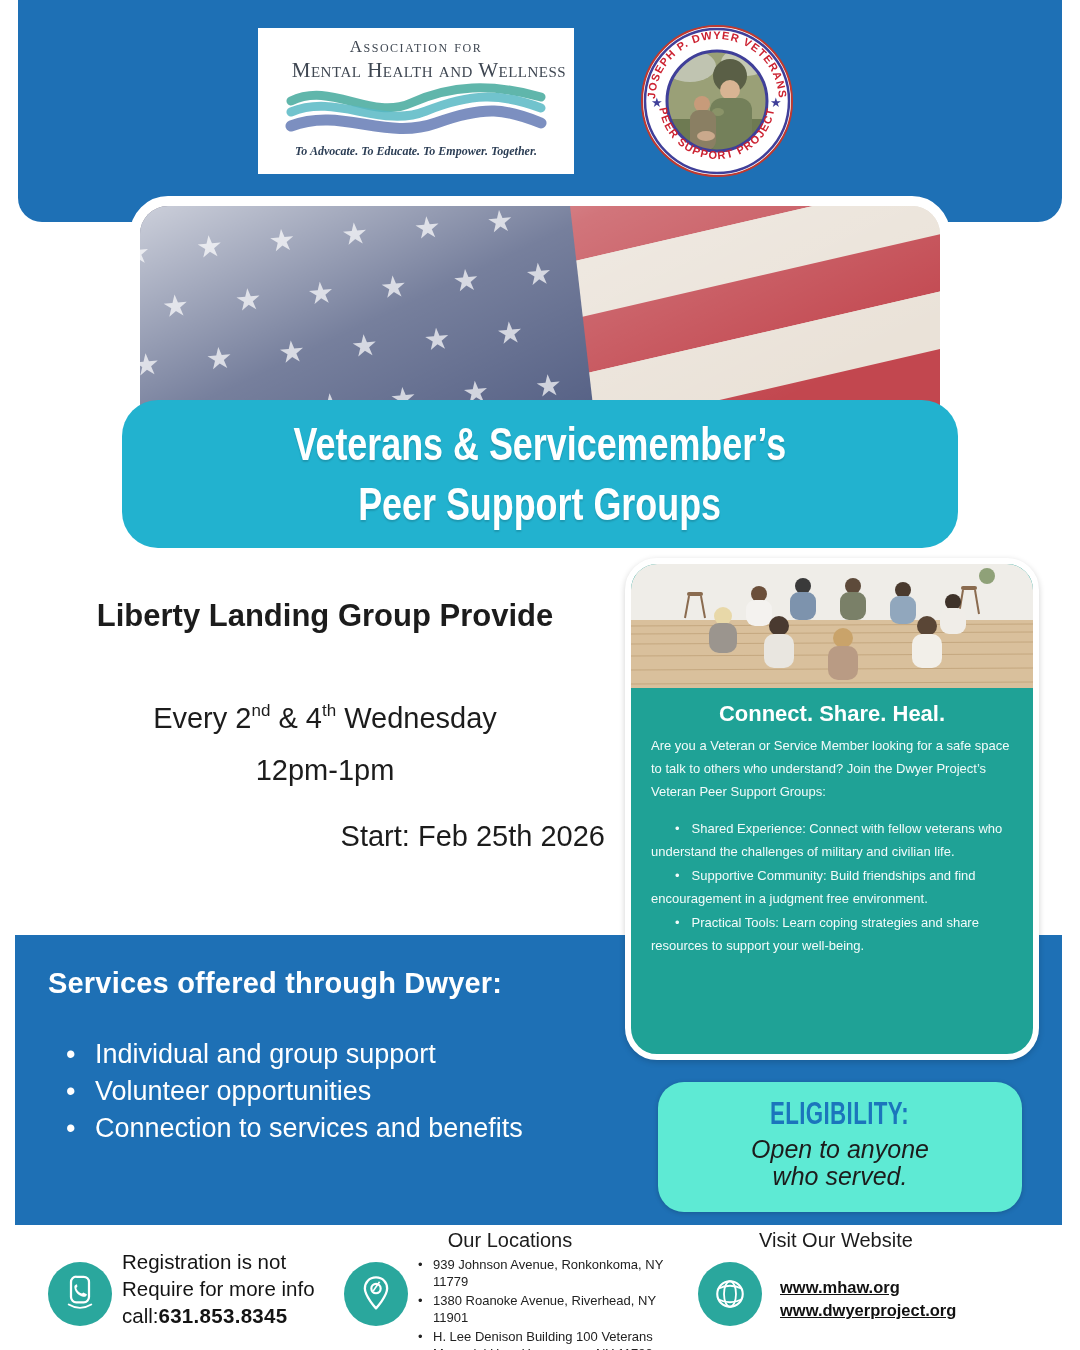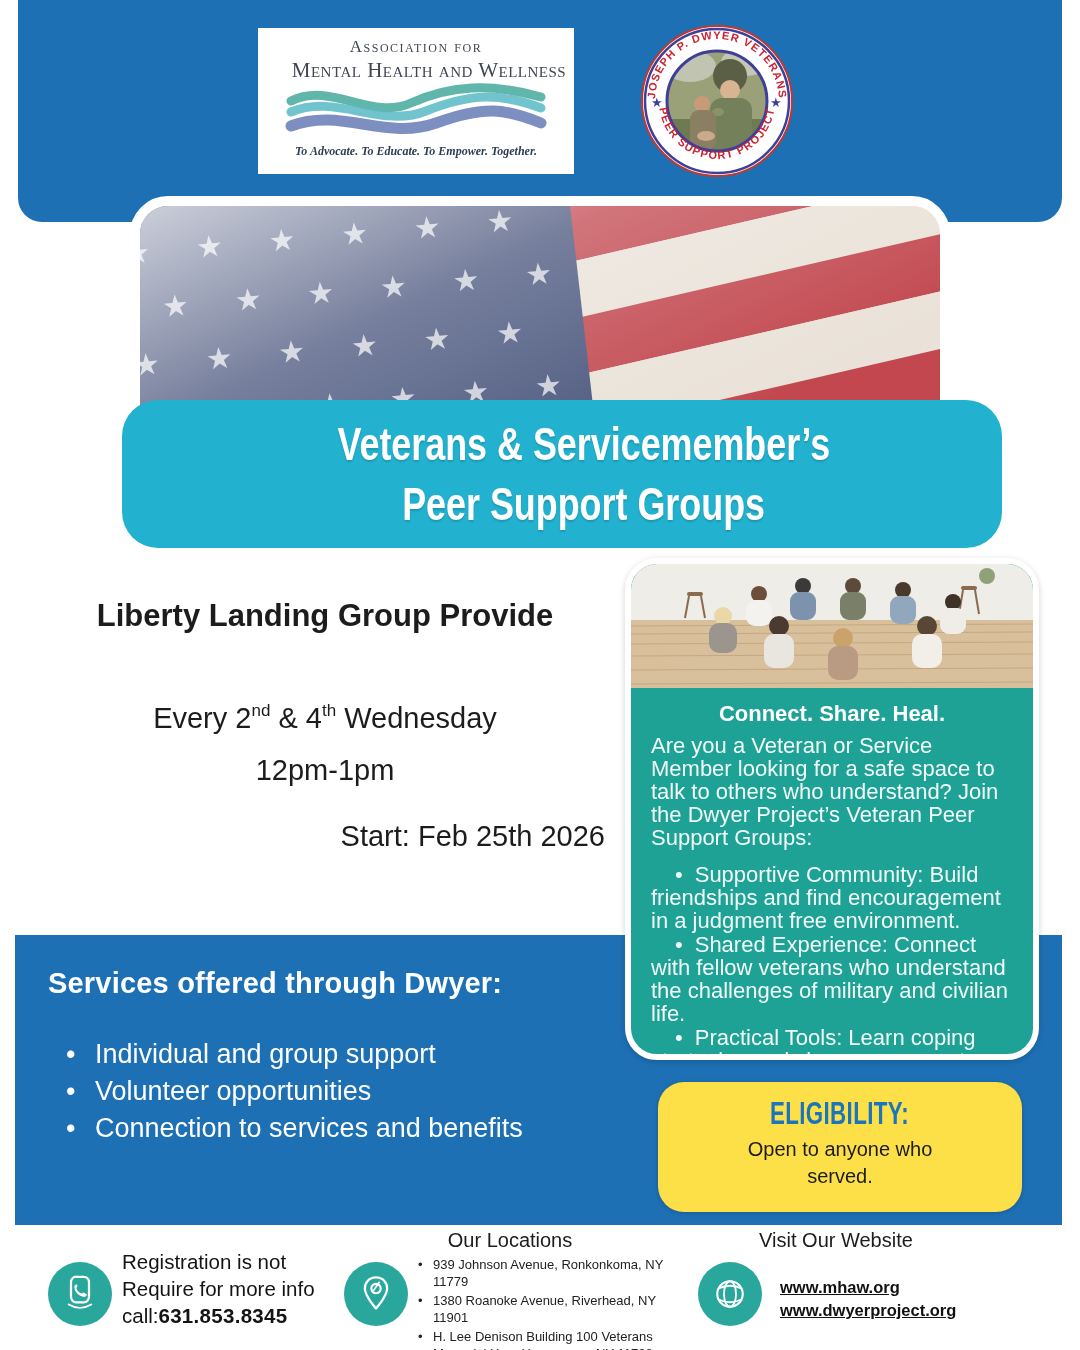--- a/index.html
+++ b/index.html
@@ -19,49 +19,49 @@
   .mhaw-waves{margin-top:-2px;}
   .mhaw-tag{font-family:"Liberation Serif", serif;font-style:italic;font-weight:bold;font-size:12px;color:#2c3e55;margin-top:-3px;}
 
   
   .dwyer-box{left:640px;top:24px;width:154px;height:154px;}
 
   
   .flag-card{left:130px;top:196px;width:820px;height:350px;border:10px solid #fff;border-radius:38px;box-sizing:border-box;overflow:hidden;background:#e9e2d8;}
 
   
-  .title-box{left:122px;top:400px;width:836px;height:148px;background:#22b2cf;border-radius:36px;display:flex;flex-direction:column;align-items:center;justify-content:center;padding-left:44px;}
+  .title-box{left:122px;top:400px;width:836px;height:148px;background:#22b2cf;border-radius:36px;display:flex;flex-direction:column;align-items:center;justify-content:center;}
   .title-line{display:inline-block;transform:scaleX(.78);white-space:nowrap;color:#fff;font-weight:bold;font-size:46px;line-height:60px;letter-spacing:0;text-shadow:0 2px 2px rgba(0,0,0,.15);}
 
   
   .m-head{left:45px;top:598px;width:560px;text-align:center;font-size:31px;font-weight:bold;}
   .m-sched{left:45px;top:686px;width:560px;text-align:center;font-size:29px;line-height:52px;}
   .m-sched sup{font-size:17px;position:relative;top:-1px;}
   .m-start{left:45px;top:820px;width:560px;text-align:right;font-size:29px;}
 
   
   .services-box{left:15px;top:935px;width:1047px;height:290px;background:#1e70b5;color:#fff;box-sizing:border-box;padding:32px 0 12px 33px;}
   .svc-head{font-size:29px;font-weight:bold;letter-spacing:.2px;}
   .svc-list{list-style:none;margin:36px 0 0 14px;padding:0;width:520px;font-size:27px;line-height:36px;}
   .svc-list li{position:relative;padding-left:33px;margin-bottom:1px;}
   .svc-list li::before{content:"\2022";position:absolute;left:4px;top:0;}
 
   
   .connect-card{left:625px;top:558px;width:414px;height:502px;background:#1fa296;border:6px solid #fff;border-radius:32px;box-sizing:border-box;overflow:hidden;box-shadow:0 2px 6px rgba(0,0,0,.18);}
   .cc-photo{width:100%;height:124px;display:block;}
   .cc-head{color:#fff;font-weight:bold;font-size:22px;text-align:center;margin-top:13px;}
-  .cc-body{color:#f2fbfa;font-size:22px;line-height:23px;padding:7px 20px 0 20px;}
+  .cc-body{color:#f2fbfa;font-size:13px;line-height:23px;padding:7px 20px 0 20px;}
   .cc-intro{margin:0 0 14px 0;}
   .cc-b{margin:0 0 1px 0;}
   .cc-b::before{content:"\2022";margin:0 12px 0 24px;}
 
   
-  .elig-box{left:658px;top:1082px;width:364px;height:130px;background:#fde047;border-radius:26px;text-align:center;box-shadow:0 1px 5px rgba(0,0,0,.2);}
+  .elig-box{left:658px;top:1082px;width:364px;height:130px;background:#5eead4;border-radius:26px;text-align:center;box-shadow:0 1px 5px rgba(0,0,0,.2);}
   .elig-head{display:inline-block;transform:scaleX(.72);margin-top:14px;font-size:31px;font-weight:bold;color:#1b75bc;letter-spacing:.5px;}
-  .elig-body{font-size:20px;line-height:27px;color:#1c1c1c;margin:4px auto 0;width:230px;}
+  .elig-body{font-size:25px;line-height:27px;color:#1c1c1c;margin:4px auto 0;width:230px;font-style:italic;}
 
   
   .f-circle{width:64px;height:64px;border-radius:50%;background:#2aa79d;display:flex;align-items:center;justify-content:center;}
   .f-phone-c{left:48px;top:1262px;}
   .f-pin-c{left:344px;top:1262px;}
   .f-globe-c{left:698px;top:1262px;}
   .f-reg{left:122px;top:1248px;width:250px;font-size:20.5px;line-height:27px;color:#141414;}
   .f-reg b{letter-spacing:.3px;}
   .f-loc-head{left:400px;top:1229px;width:220px;text-align:center;font-size:20px;color:#1c1c1c;}
   .f-loc-list{left:416px;top:1257px;width:276px;list-style:none;margin:0;padding:0;font-size:13px;line-height:16.5px;color:#222;}
@@ -237,22 +237,22 @@
         </g>
       <g transform="translate(296,62)">
           <circle r="10" fill="#5a4636"></circle>
           <rect x="-15" y="8" width="30" height="34" rx="10" fill="#f2efe9"></rect>
         </g>
     </g>
   </svg>
   <div class="cc-head">Connect. Share. Heal.</div>
   <div class="cc-body">
     <p class="cc-intro">Are you a Veteran or Service Member looking for a safe space to talk to others who understand? Join the Dwyer Project’s Veteran Peer Support Groups:</p>
+    <p class="cc-b"><span>Shared Experience: Connect with fellow veterans who understand the challenges of military and civilian life.</span></p>
     <p class="cc-b"><span>Supportive Community: Build friendships and find encouragement in a judgment free environment.</span></p>
-    <p class="cc-b"><span>Shared Experience: Connect with fellow veterans who understand the challenges of military and civilian life.</span></p>
     <p class="cc-b"><span>Practical Tools: Learn coping strategies and share resources to support your well-being.</span></p>
   </div>
 </div>
 
 <div class="abs elig-box">
   <div><span class="elig-head">ELIGIBILITY:</span></div>
   <div class="elig-body">Open to anyone who served.</div>
 </div>
 
 <div class="abs f-circle f-phone-c">

